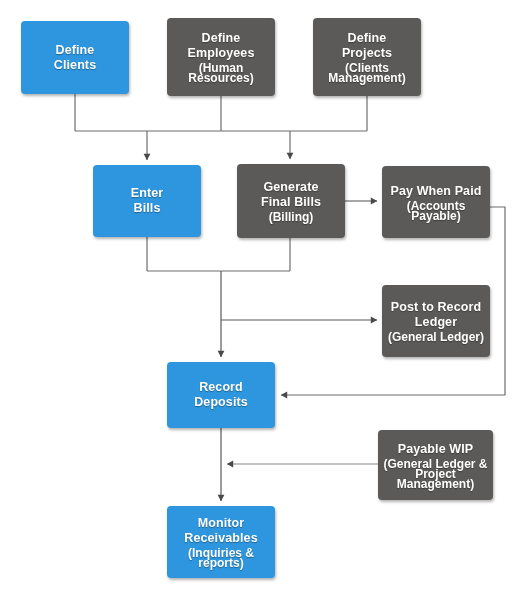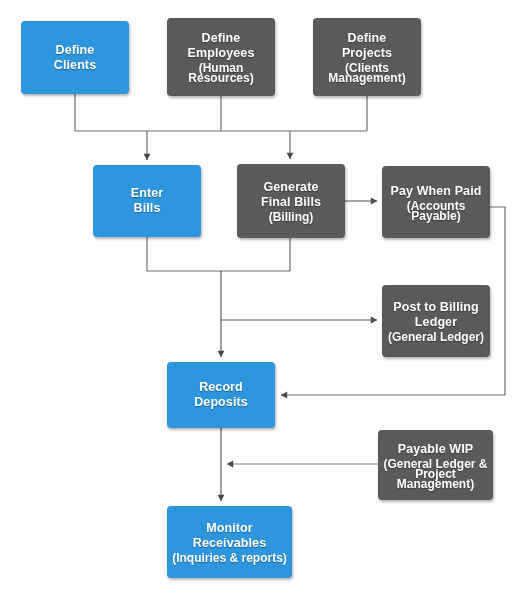--- a/index.html
+++ b/index.html
@@ -152,36 +152,36 @@
     <div class="subtitle">(Accounts Payable)</div>
   </div>
 
   <div class="node gray" style="left:237px; top:164px; width:108px; height:74px;">
     <div class="title">Generate
 Final Bills</div>
     <div class="subtitle">(Billing)</div>
   </div>
 
   <div class="node gray" style="left:382px; top:285px; width:108px; height:72px;">
-    <div class="title">Post to Billing
+    <div class="title">Post to Record
 Ledger</div>
     <div class="subtitle">(General Ledger)</div>
   </div>
 
   <div class="node blue" style="left:167px; top:362px; width:108px; height:66px;">
     <div class="title">Record
 Deposits</div>
 
   </div>
 
   <div class="node gray" style="left:378px; top:430px; width:115px; height:70px;">
     <div class="title">Payable WIP</div>
     <div class="subtitle">(General Ledger &amp;
 Project Management)</div>
   </div>
 
-  <div class="node blue" style="left:167px; top:506px; width:125px; height:72px;">
+  <div class="node blue" style="left:167px; top:506px; width:108px; height:72px;">
     <div class="title">Monitor
 Receivables</div>
     <div class="subtitle">(Inquiries &amp; reports)</div>
   </div>
 
 </div>
 
 </body></html>

